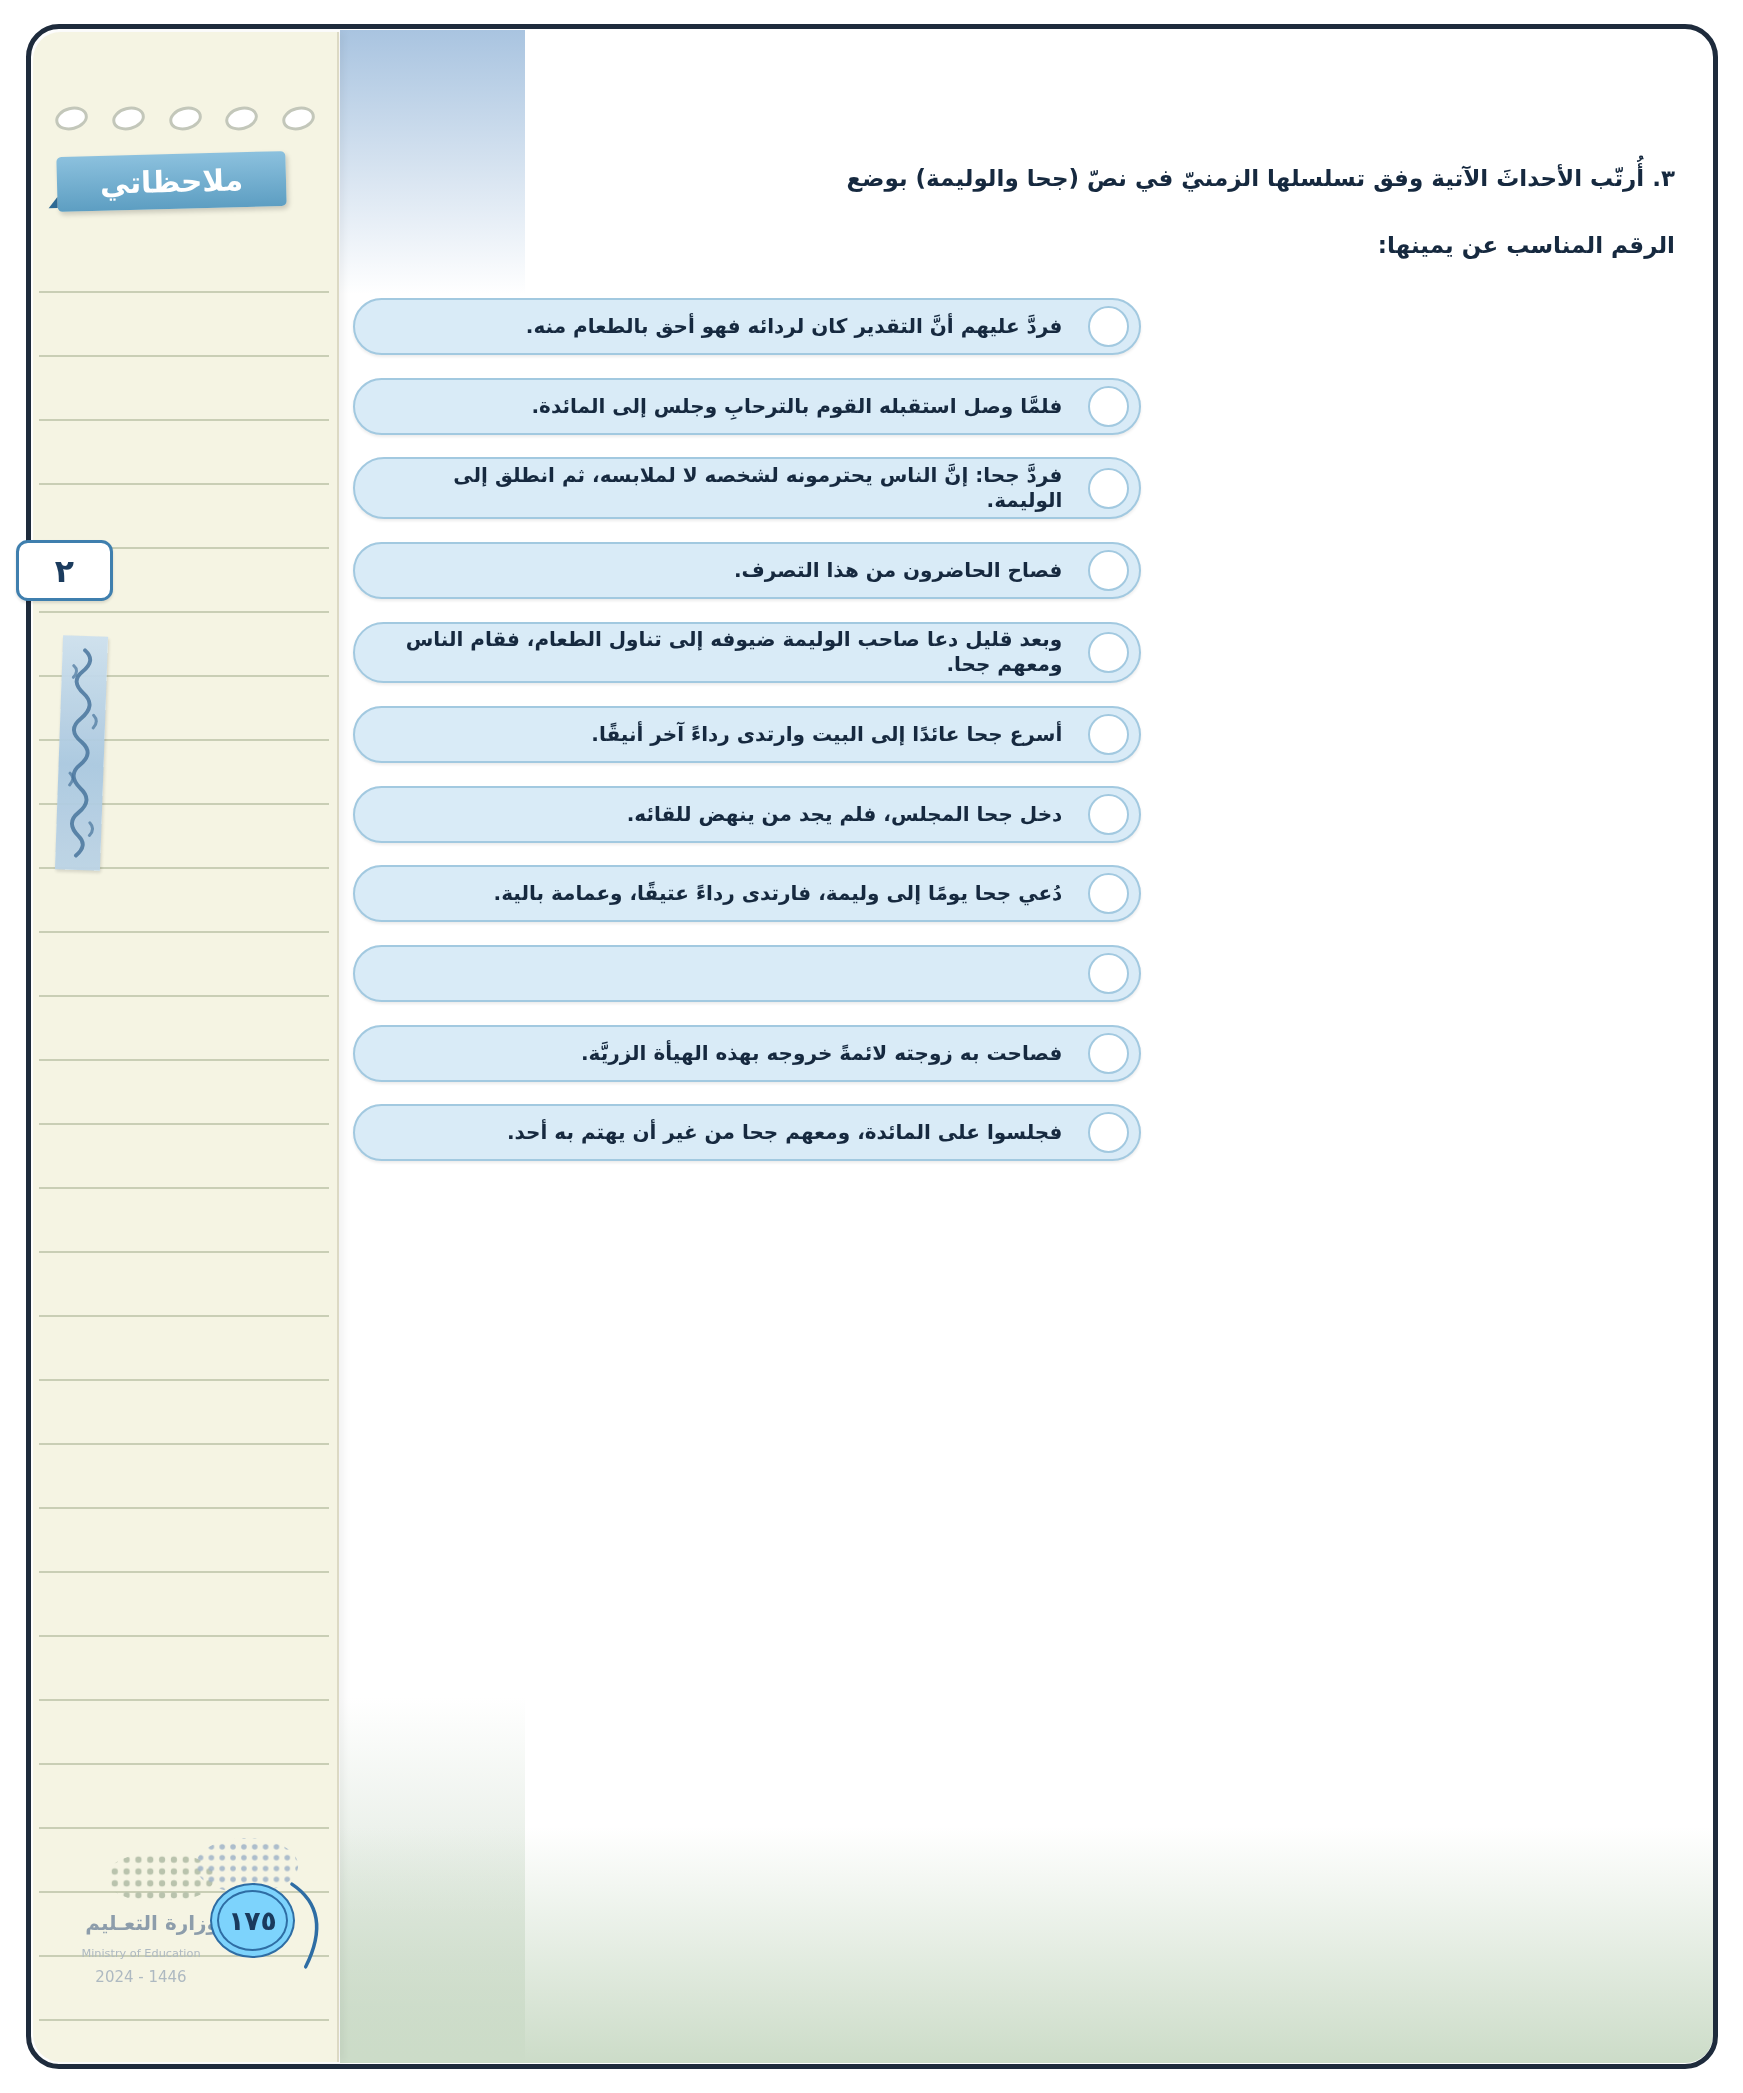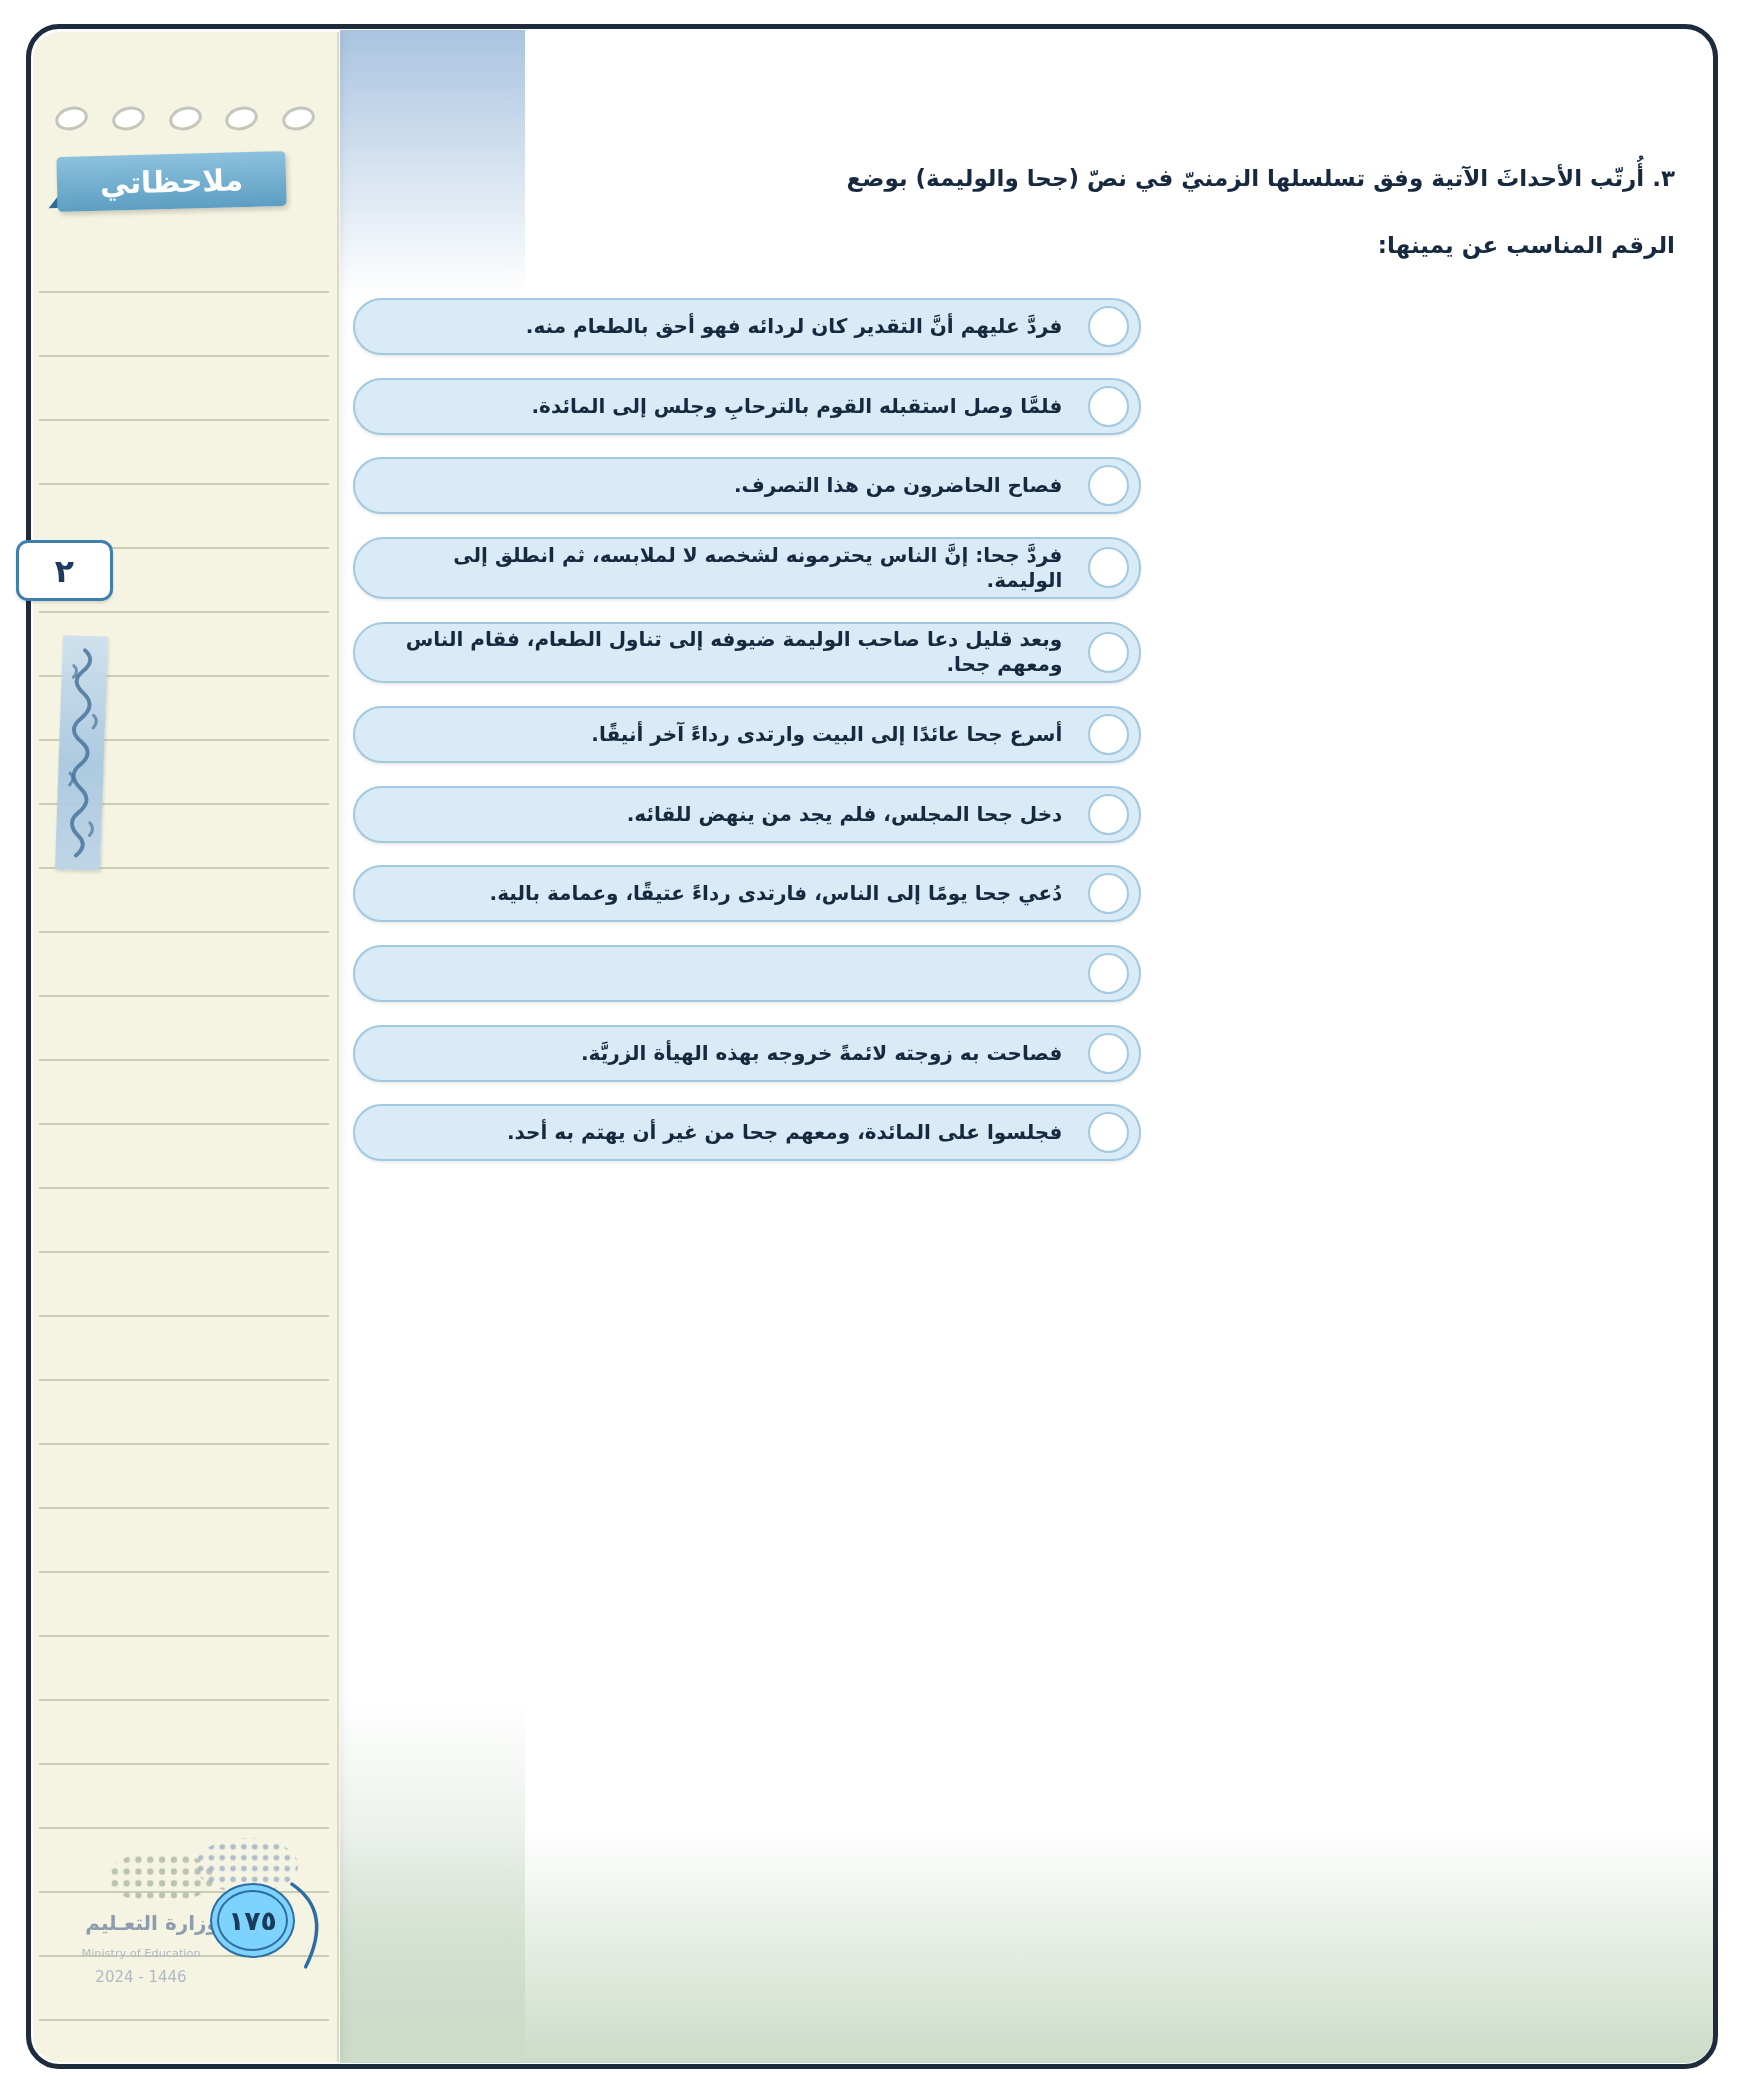--- a/index.html
+++ b/index.html
@@ -143,46 +143,46 @@
     <span class="pill-text">فردَّ عليهم أنَّ التقدير كان لردائه فهو أحق بالطعام منه.</span>
   </div>
 
   <div class="pill">
     <span class="num-circle"></span>
     <span class="pill-text">فلمَّا وصل استقبله القوم بالترحابِ وجلس إلى المائدة.</span>
   </div>
 
   <div class="pill">
     <span class="num-circle"></span>
-    <span class="pill-text">فصاح الحاضرون من هذا التصرف.</span>
+    <span class="pill-text">فردَّ جحا: إنَّ الناس يحترمونه لشخصه لا لملابسه، ثم انطلق إلى الوليمة.</span>
   </div>
 
   <div class="pill">
     <span class="num-circle"></span>
-    <span class="pill-text">فردَّ جحا: إنَّ الناس يحترمونه لشخصه لا لملابسه، ثم انطلق إلى الوليمة.</span>
+    <span class="pill-text">فصاح الحاضرون من هذا التصرف.</span>
   </div>
 
   <div class="pill">
     <span class="num-circle"></span>
     <span class="pill-text">وبعد قليل دعا صاحب الوليمة ضيوفه إلى تناول الطعام، فقام الناس ومعهم جحا.</span>
   </div>
 
   <div class="pill">
     <span class="num-circle"></span>
     <span class="pill-text">أسرع جحا عائدًا إلى البيت وارتدى رداءً آخر أنيقًا.</span>
   </div>
 
   <div class="pill">
     <span class="num-circle"></span>
     <span class="pill-text">دخل جحا المجلس، فلم يجد من ينهض للقائه.</span>
   </div>
 
   <div class="pill">
     <span class="num-circle"></span>
-    <span class="pill-text">دُعي جحا يومًا إلى الناس، فارتدى رداءً عتيقًا، وعمامة بالية.</span>
+    <span class="pill-text">دُعي جحا يومًا إلى وليمة، فارتدى رداءً عتيقًا، وعمامة بالية.</span>
   </div>
 
   <div class="pill">
     <span class="num-circle"></span>
   </div>
 
   <div class="pill">
     <span class="num-circle"></span>
     <span class="pill-text">فصاحت به زوجته لائمةً خروجه بهذه الهيأة الزريَّة.</span>
   </div>

